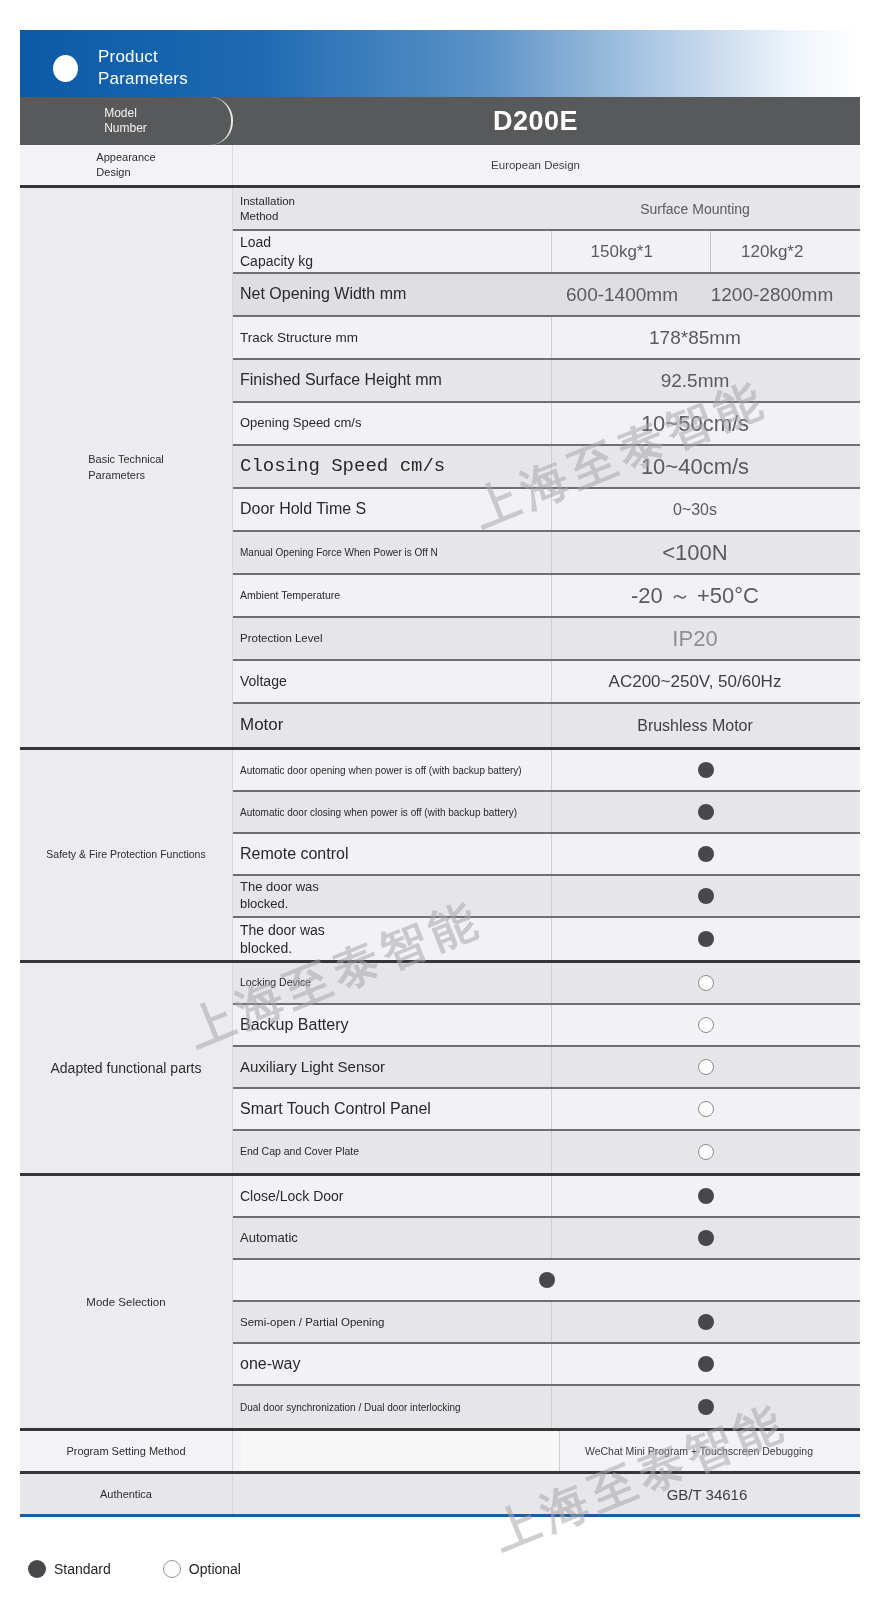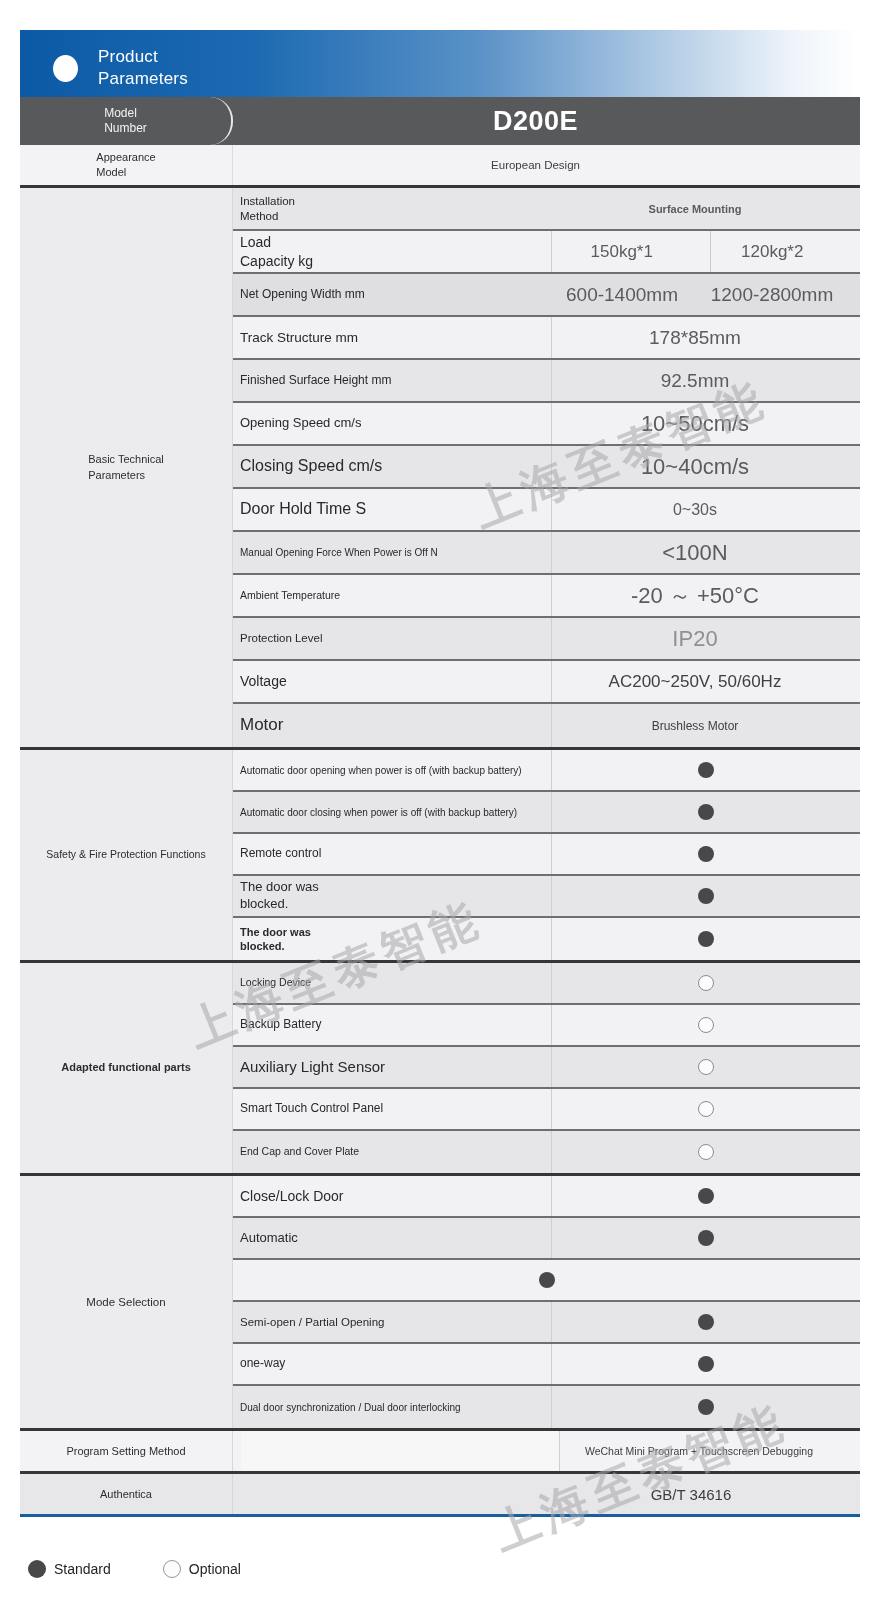--- a/index.html
+++ b/index.html
@@ -57,34 +57,34 @@
         color:#5a5b5e;padding-right:30px;}
   .pvalue.dotcell{padding-right:0;}
   .two{flex:1;display:flex;}
   .sub{flex:1;display:flex;align-items:center;justify-content:center;color:#5a5b5e;padding-right:26px;}
   .divided .sub + .sub{border-left:1px solid #c9c9cb;}
 
   .dot{width:16px;height:16px;border-radius:50%;background:#47484a;flex:0 0 auto;}
   .dot.open{width:14px;height:14px;background:#fcfcfd;border:1.6px solid #8b8c8e;}
 
   
-  .s10{font-size:10px;} .s105{font-size:10.5px;} .s11{font-size:11px;font-weight:bold;} .s115{font-size:11.5px;}
-  .s12{font-size:12px;} .s13{font-size:13px;} .s135{font-size:13.5px;}
-  .s14{font-size:14px;} .s145{font-size:16px;} .s15{font-size:15px;} .s16{font-size:16px;}
+  .s10{font-size:10px;} .s105{font-size:10.5px;} .s11{font-size:14px;} .s115{font-size:11.5px;}
+  .s12{font-size:16px;} .s13{font-size:13px;} .s135{font-size:13.5px;}
+  .s14{font-size:14px;} .s145{font-size:19px;font-family:Liberation Mono, monospace;} .s15{font-size:15px;} .s16{font-size:16px;}
   .s17{font-size:17px;} .s18{font-size:22px;} .s19{font-size:19px;}
   .vlight{color:#8e8f92;} .vdark{color:#3f4043;}
 
   
   .frow{display:flex;box-sizing:border-box;}
   .f1{width:213px;box-sizing:border-box;border-right:1px solid #d7d7d9;
       display:flex;align-items:center;justify-content:center;color:#2c2d2f;font-size:11px;}
   .fmid{width:319px;box-sizing:border-box;border-right:1px solid #cfcfd1;}
   .fval{flex:1;display:flex;align-items:center;justify-content:center;padding-right:30px;color:#3c3d3f;}
   .progrow{background:#f3f3f5;border-bottom:3px solid #353638;}
-  .authrow{background:#e7e7e9;}
+  .authrow{background:#e7e7e9;gap:16px;}
   .progrow .fmid{background:#f7f7f8;}
 
   
   .wm{
     position:absolute;color:rgba(168,168,172,.55);font-size:46px;font-weight:bold;
     letter-spacing:6px;white-space:nowrap;pointer-events:none;z-index:5;
     transform:translate(-50%,-50%) rotate(-22deg);
   }
 
   
@@ -106,21 +106,21 @@
 <div class="ptable">
 
   <div class="thead">
     <div class="th1 pre">Model
 Number</div>
     <div class="thmodel">D200E</div>
   </div>
 
   <div class="approw">
     <div class="app1 pre">Appearance
-Model</div>
+Design</div>
     <div class="appval">European Design</div>
   </div>
 
   <div class="sect">
     <div class="seclabel pre">Basic Technical
 Parameters</div>
     <div class="secrows">
       <div class="prow h43 rd nodiv">
         <div class="plabel pre s115">Installation
 Method</div>

